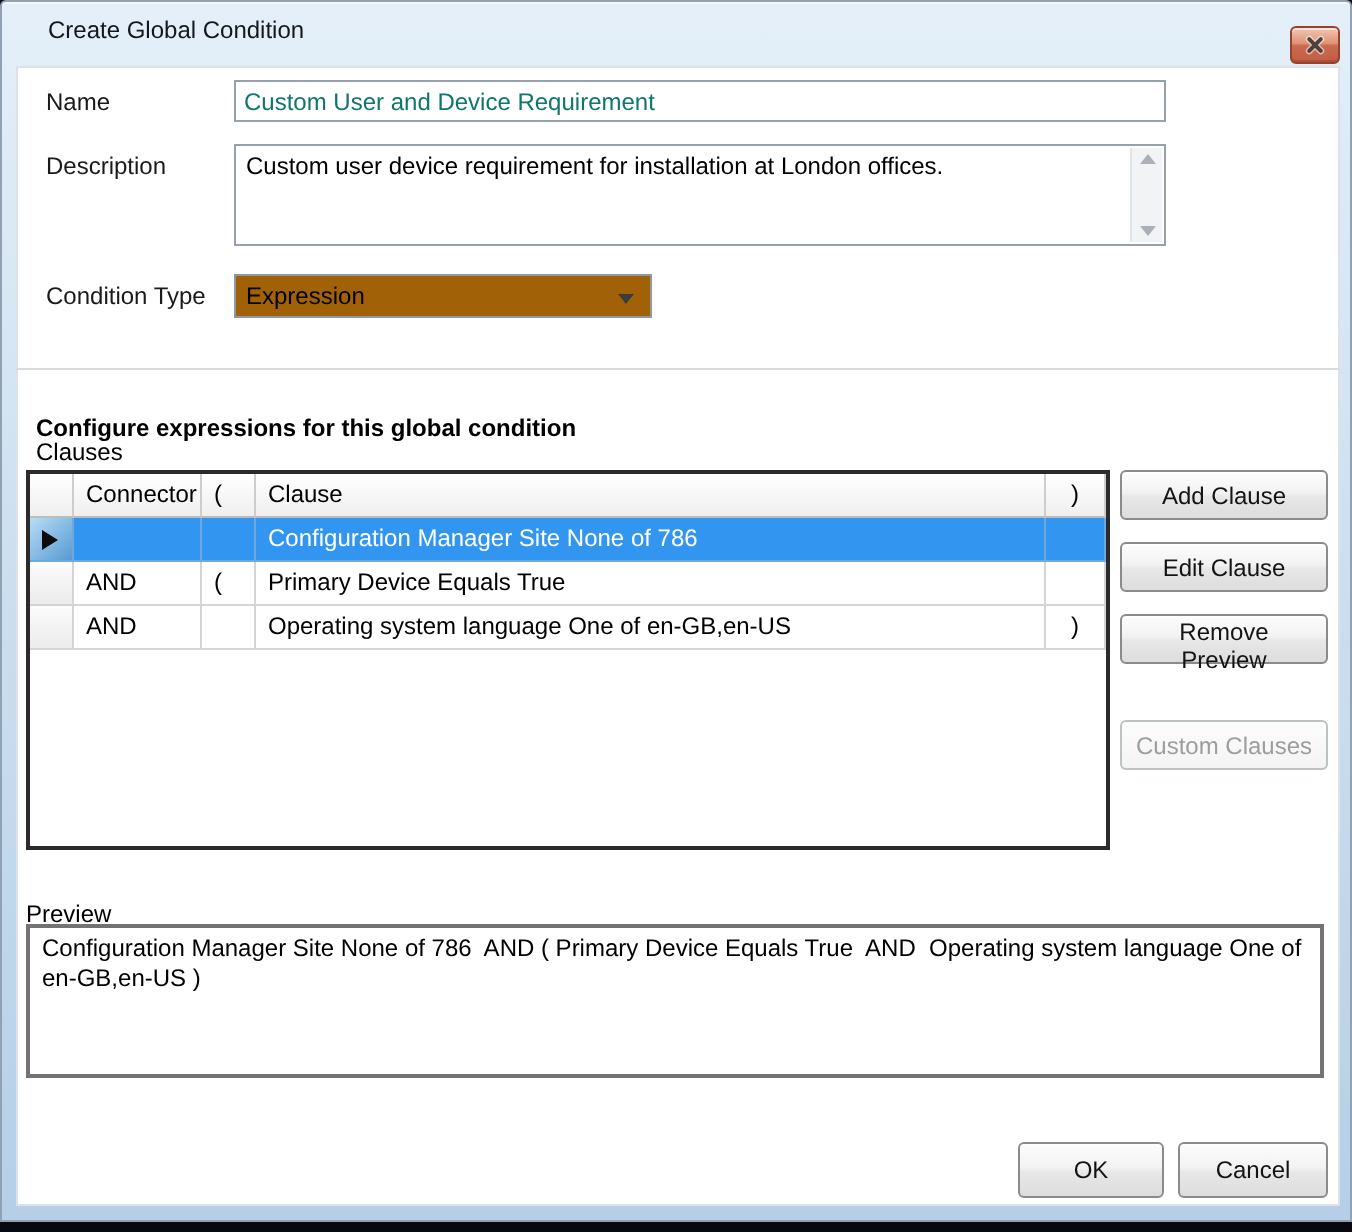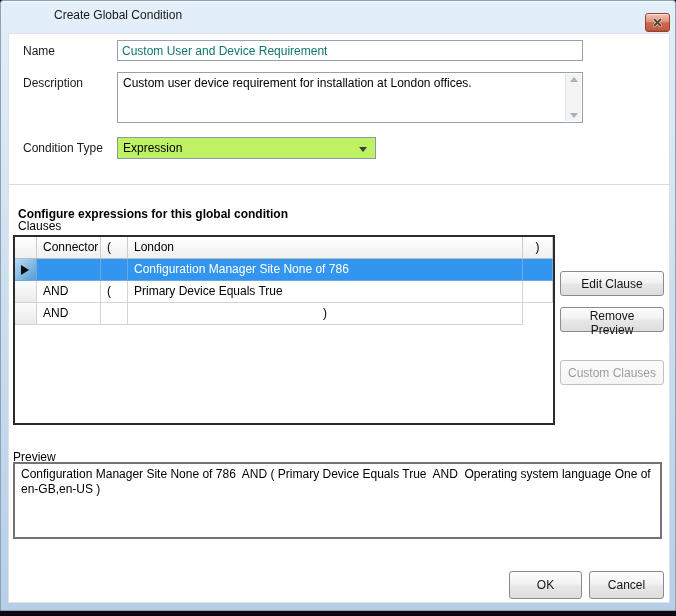--- a/index.html
+++ b/index.html
@@ -10,21 +10,21 @@
   }
   .stage { position: relative; width: 676px; height: 616px; }
 
   
   .dialog {
     position: absolute; left: 0; top: 0; width: 676px; height: 611px;
     border: 1px solid #8fa1b3; border-radius: 3px 3px 0 0;
     background: linear-gradient(180deg, #e4eff9 0%, #cde0f0 45%, #b6cfe7 100%);
     box-shadow: inset 0 1px 0 rgba(255,255,255,.55);
   }
-  .titlebar { position: absolute; left: 1px; top: 0; right: 1px; height: 28px; display: flex; align-items: center; margin-left: 30px; }
+  .titlebar { position: absolute; left: 1px; top: 0; right: 1px; height: 28px; display: flex; align-items: center; }
   .title { padding-left: 22px; color: #14181c; }
   .close-btn {
     position: absolute; left: 644px; top: 12px; width: 25px; height: 19px;
     border: 1px solid #98412e; border-radius: 3px; cursor: pointer; padding: 0;
     background: linear-gradient(180deg, #f3c5b2 0%, #de9378 45%, #ca6a4f 52%, #c25c42 100%);
     box-shadow: inset 0 1px 0 rgba(255,255,255,.55), inset 0 -1px 0 rgba(0,0,0,.12);
     display: flex; align-items: center; justify-content: center;
   }
   .close-btn svg { display: block; }
 
@@ -49,22 +49,22 @@
   .desc-scroll {
     position: absolute; top: 1px; right: 1px; bottom: 1px; width: 16px;
     background: #f2f3f5; border-left: 1px solid #e3e6e9;
     display: flex; flex-direction: column; justify-content: space-between; align-items: center;
     padding: 3px 0;
   }
   .tri-up   { width: 0; height: 0; border-left: 4px solid transparent; border-right: 4px solid transparent; border-bottom: 5px solid #aab0b6; }
   .tri-down { width: 0; height: 0; border-left: 4px solid transparent; border-right: 4px solid transparent; border-top: 5px solid #aab0b6; }
 
   .ctype-select {
-    left: 109px; top: 104px; width: 259px; height: 22px;
-    border: 1px solid #8e99a5; background: #bef264; line-height: 20px; padding-left: 5px; cursor: pointer;
+    left: 109px; top: 104px; width: 209px; height: 22px;
+    border: 1px solid #8e99a5; background: #a16207; line-height: 20px; padding-left: 5px; cursor: pointer;
   }
   .chevron {
     position: absolute; right: 8px; top: 9px; width: 0; height: 0;
     border-left: 4px solid transparent; border-right: 4px solid transparent; border-top: 5px solid #3c3c3c;
   }
 
   .divider { left: 0; right: 0; top: 151px; height: 1px; background: #d8dcdf; }
   .section-heading { left: 10px; top: 174px; font-weight: bold; }
   .lbl-clauses { left: 10px; top: 186px; }
 
@@ -153,21 +153,21 @@
 
       <div class="divider"></div>
       <div class="section-heading">Configure expressions for this global condition</div>
       <div class="lbl-clauses">Clauses</div>
 
       <div class="clause-table">
         <div class="grid-row">
           <div class="th"></div>
           <div class="th">Connector</div>
           <div class="th">(</div>
-          <div class="th">London</div>
+          <div class="th">Clause</div>
           <div class="th center">)</div>
         </div>
 
         <div class="grid-row selected">
           <div class="td sel-td">
             <span class="row-arrow"></span>
           </div>
           <div class="td"></div>
           <div class="td"></div>
           <div class="td">Configuration Manager Site None of 786</div>
@@ -179,24 +179,26 @@
           <div class="td">AND</div>
           <div class="td">(</div>
           <div class="td">Primary Device Equals True</div>
           <div class="td center"></div>
         </div>
 
         <div class="grid-row">
           <div class="td sel-td"></div>
           <div class="td">AND</div>
           <div class="td"></div>
+          <div class="td">Operating system language One of en-GB,en-US</div>
           <div class="td center">)</div>
         </div>
       </div>
 
+      <button class="btn side-btn btn-add">Add Clause</button>
       <button class="btn side-btn btn-edit">Edit Clause</button>
       <button class="btn side-btn btn-remove">Remove Preview</button>
       <button class="btn side-btn btn-group disabled" aria-disabled="true">Custom Clauses</button>
 
       <div class="lbl-preview">Preview</div>
       <div class="preview-box">
         <div class="preview-text">Configuration Manager Site None of 786  AND ( Primary Device Equals True  AND  Operating system language One of en-GB,en-US )</div>
       </div>
 
       <button class="btn ok-btn">OK</button>

